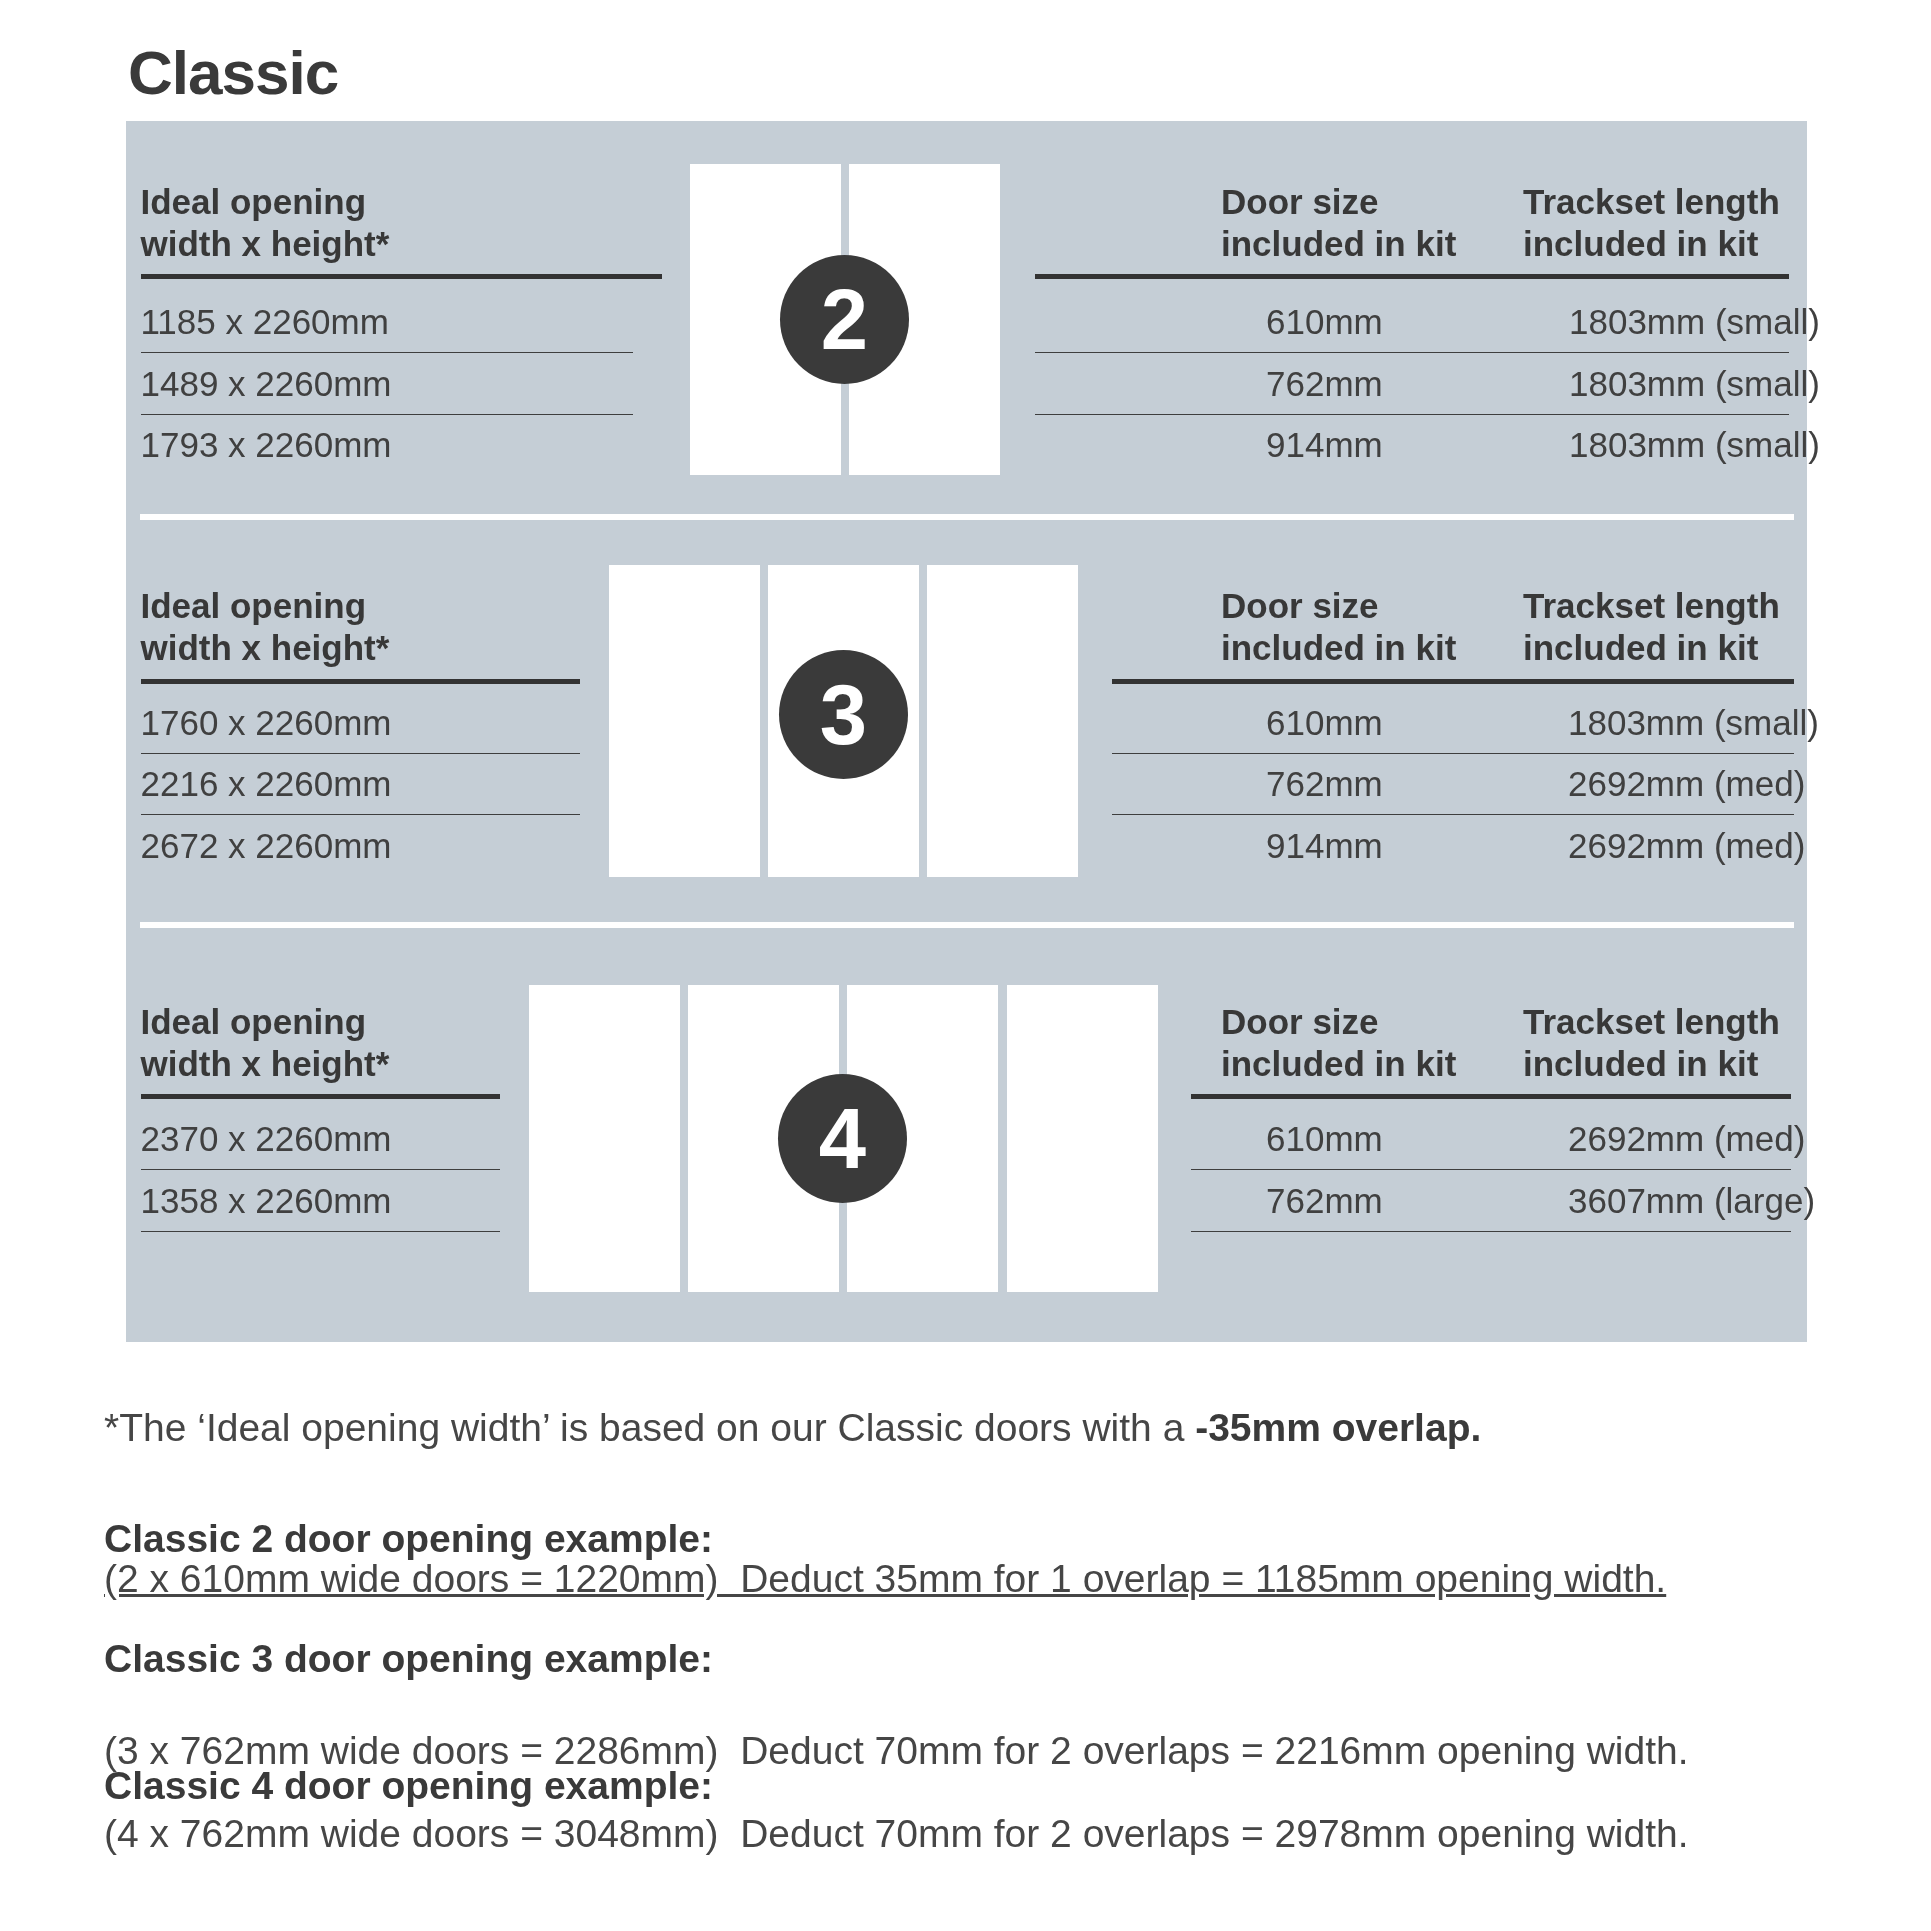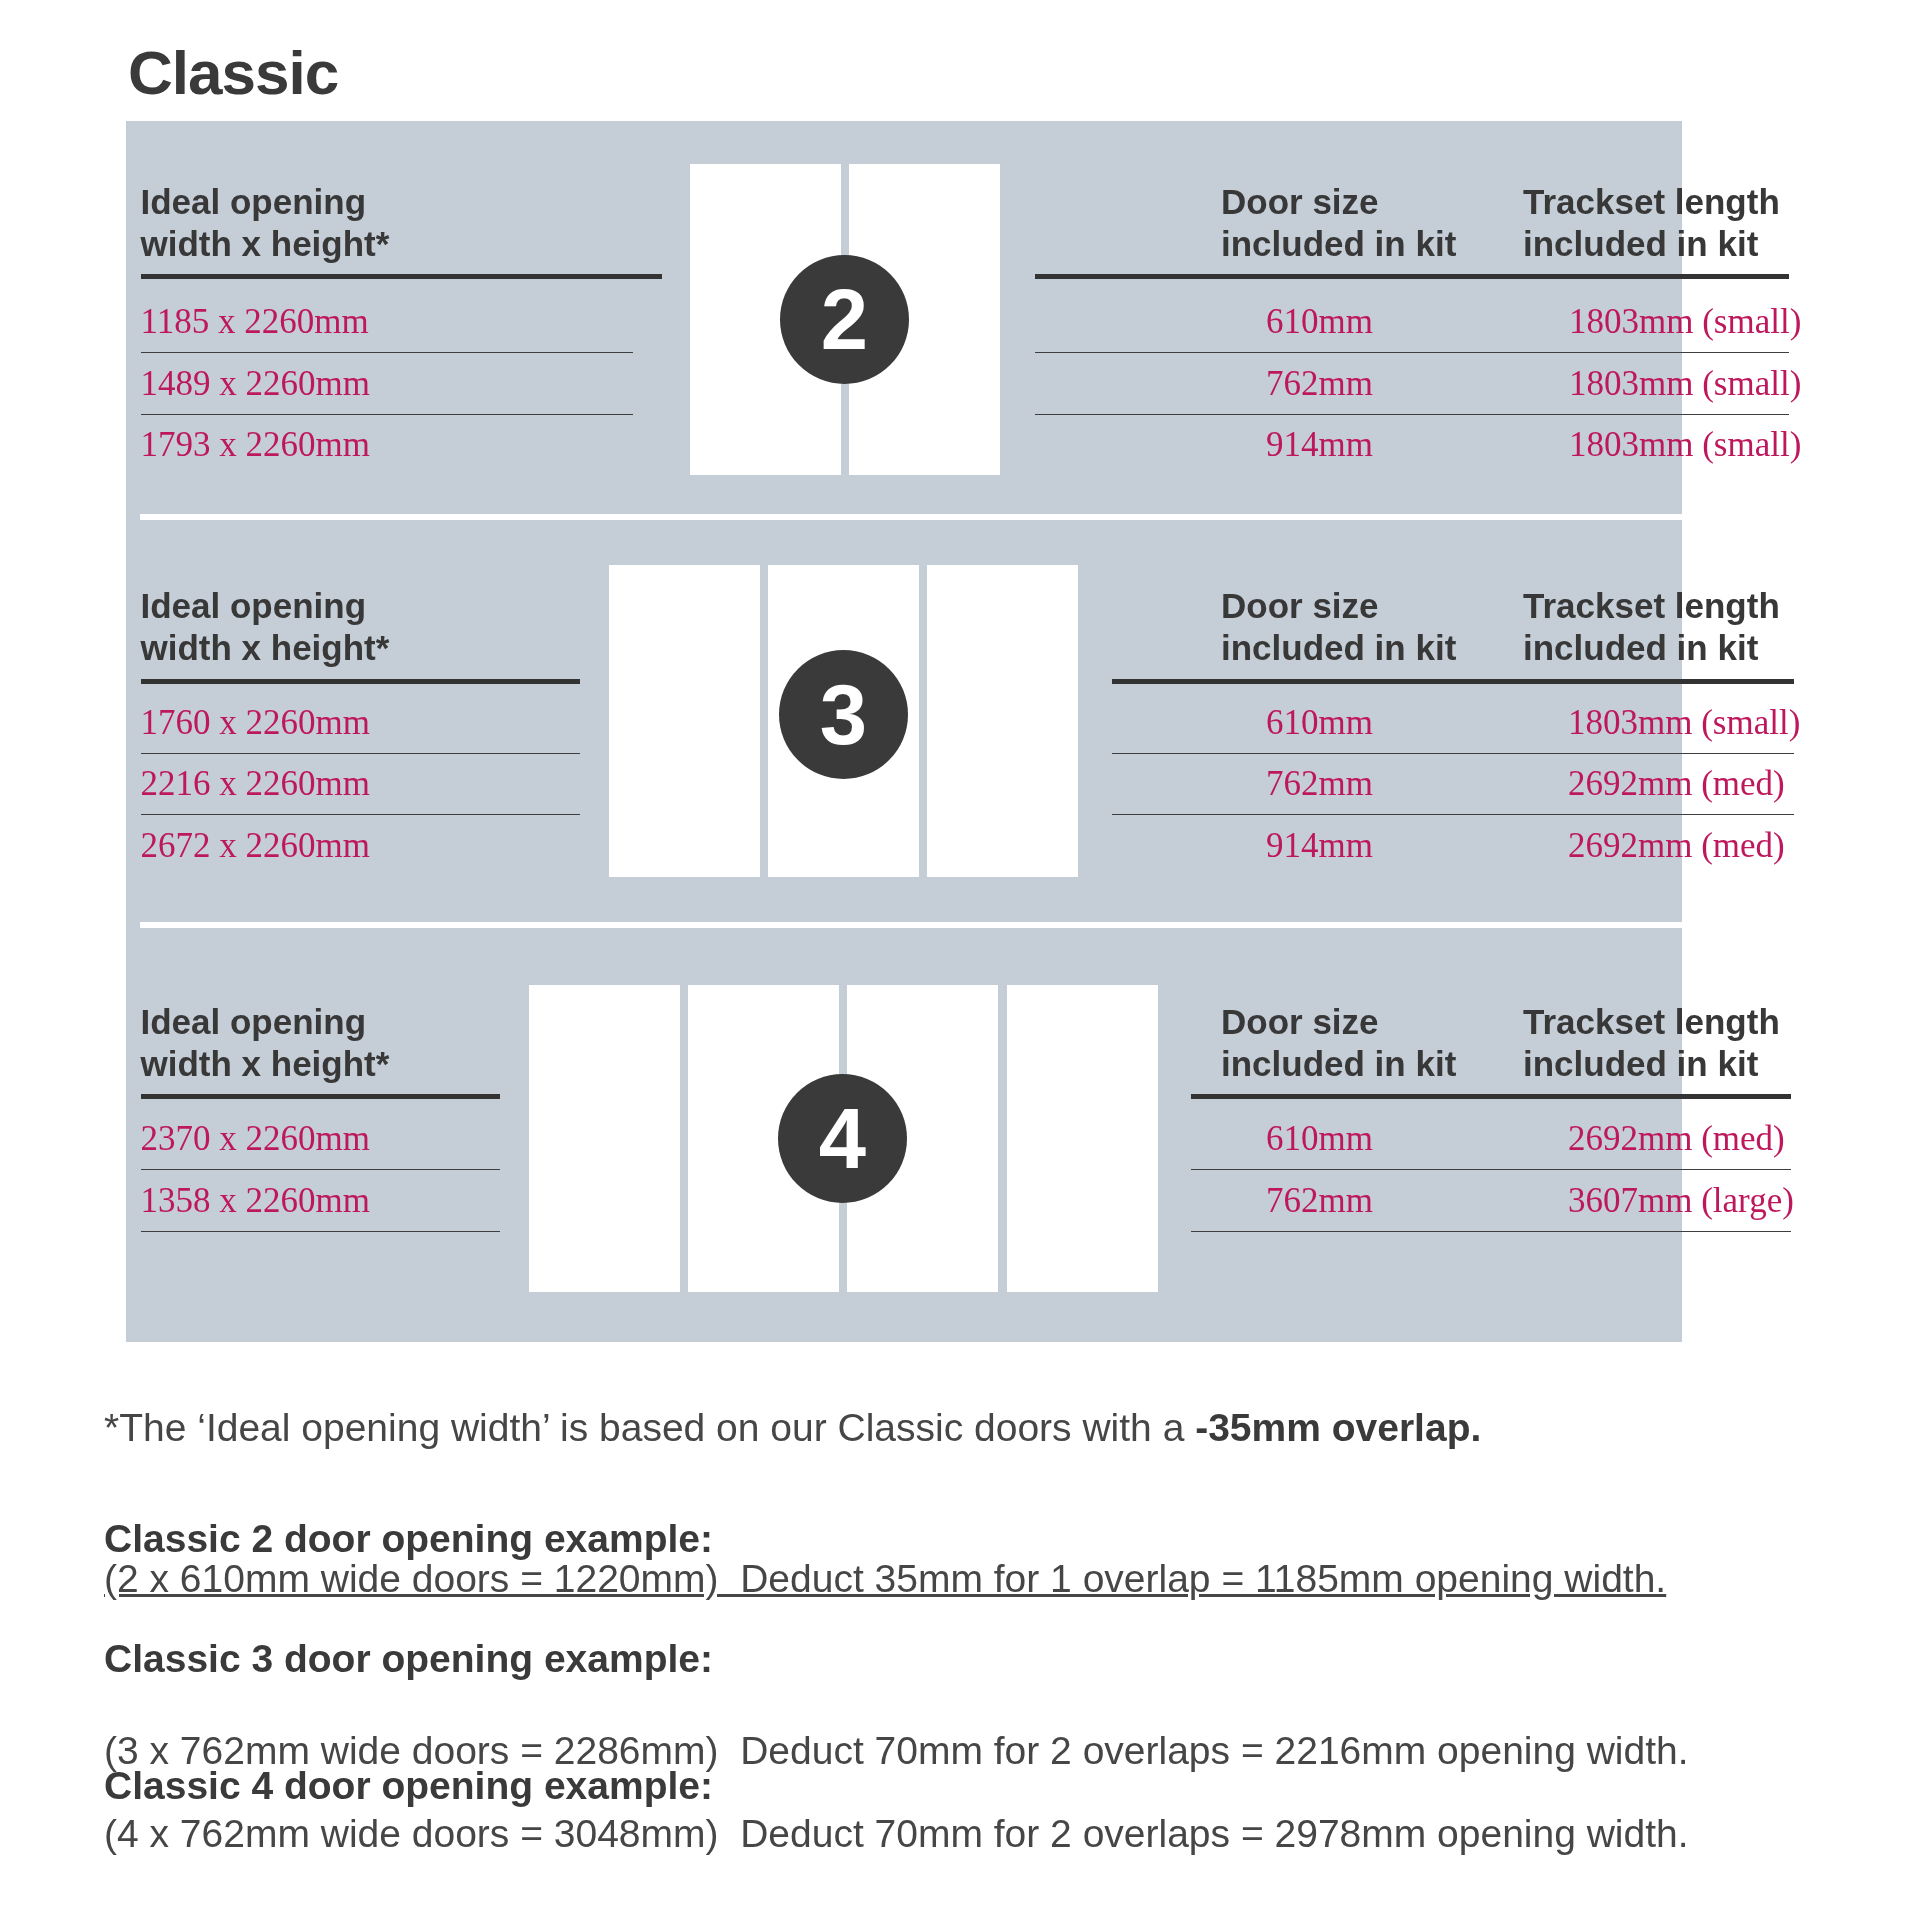--- a/index.html
+++ b/index.html
@@ -6,29 +6,29 @@
   body{
     width:1931px;height:1931px;position:relative;background:#ffffff;
     font-family:"Liberation Sans","DejaVu Sans",sans-serif;
     color:#3a3a3a;
   }
   .abs{position:absolute;}
   #page-title{
     left:128px;top:37px;font-size:62px;font-weight:bold;letter-spacing:-1px;color:#3a3a3a;text-align:right;
   }
   #spec-panel{
-    left:126px;top:121px;width:1556px;height:1221px;background:#c5ced6;
+    left:126px;top:121px;width:1681px;height:1221px;background:#c5ced6;
   }
   .tbl-header{
     font-size:35px;font-weight:bold;line-height:42px;color:#383838;white-space:nowrap;
   }
   .thick-rule{height:4.8px;background:#333333;}
   .thin-row{
-    font-size:35px;color:#be185d;line-height:60px;height:60px;white-space:nowrap;
-    border-bottom:1.9px solid #3e3e3e;box-sizing:content-box;font-family:Liberation Serif, serif;
+    font-size:35px;color:#404040;line-height:60px;height:60px;white-space:nowrap;
+    border-bottom:1.9px solid #3e3e3e;box-sizing:content-box;
   }
   .thin-row.last{border-bottom:none;}
   .kit-row span{position:absolute;top:0;line-height:60px;margin-left:45px;}
   .door{background:#ffffff;}
   .badge{
     width:129px;height:129px;border-radius:50%;background:#3a3a3a;
     color:#ffffff;font-size:85px;font-weight:bold;text-align:center;line-height:129px;
   }
   .divider{height:5.8px;background:#ffffff;}
   .foot{font-size:39px;line-height:46px;color:#464646;white-space:pre-wrap;}

